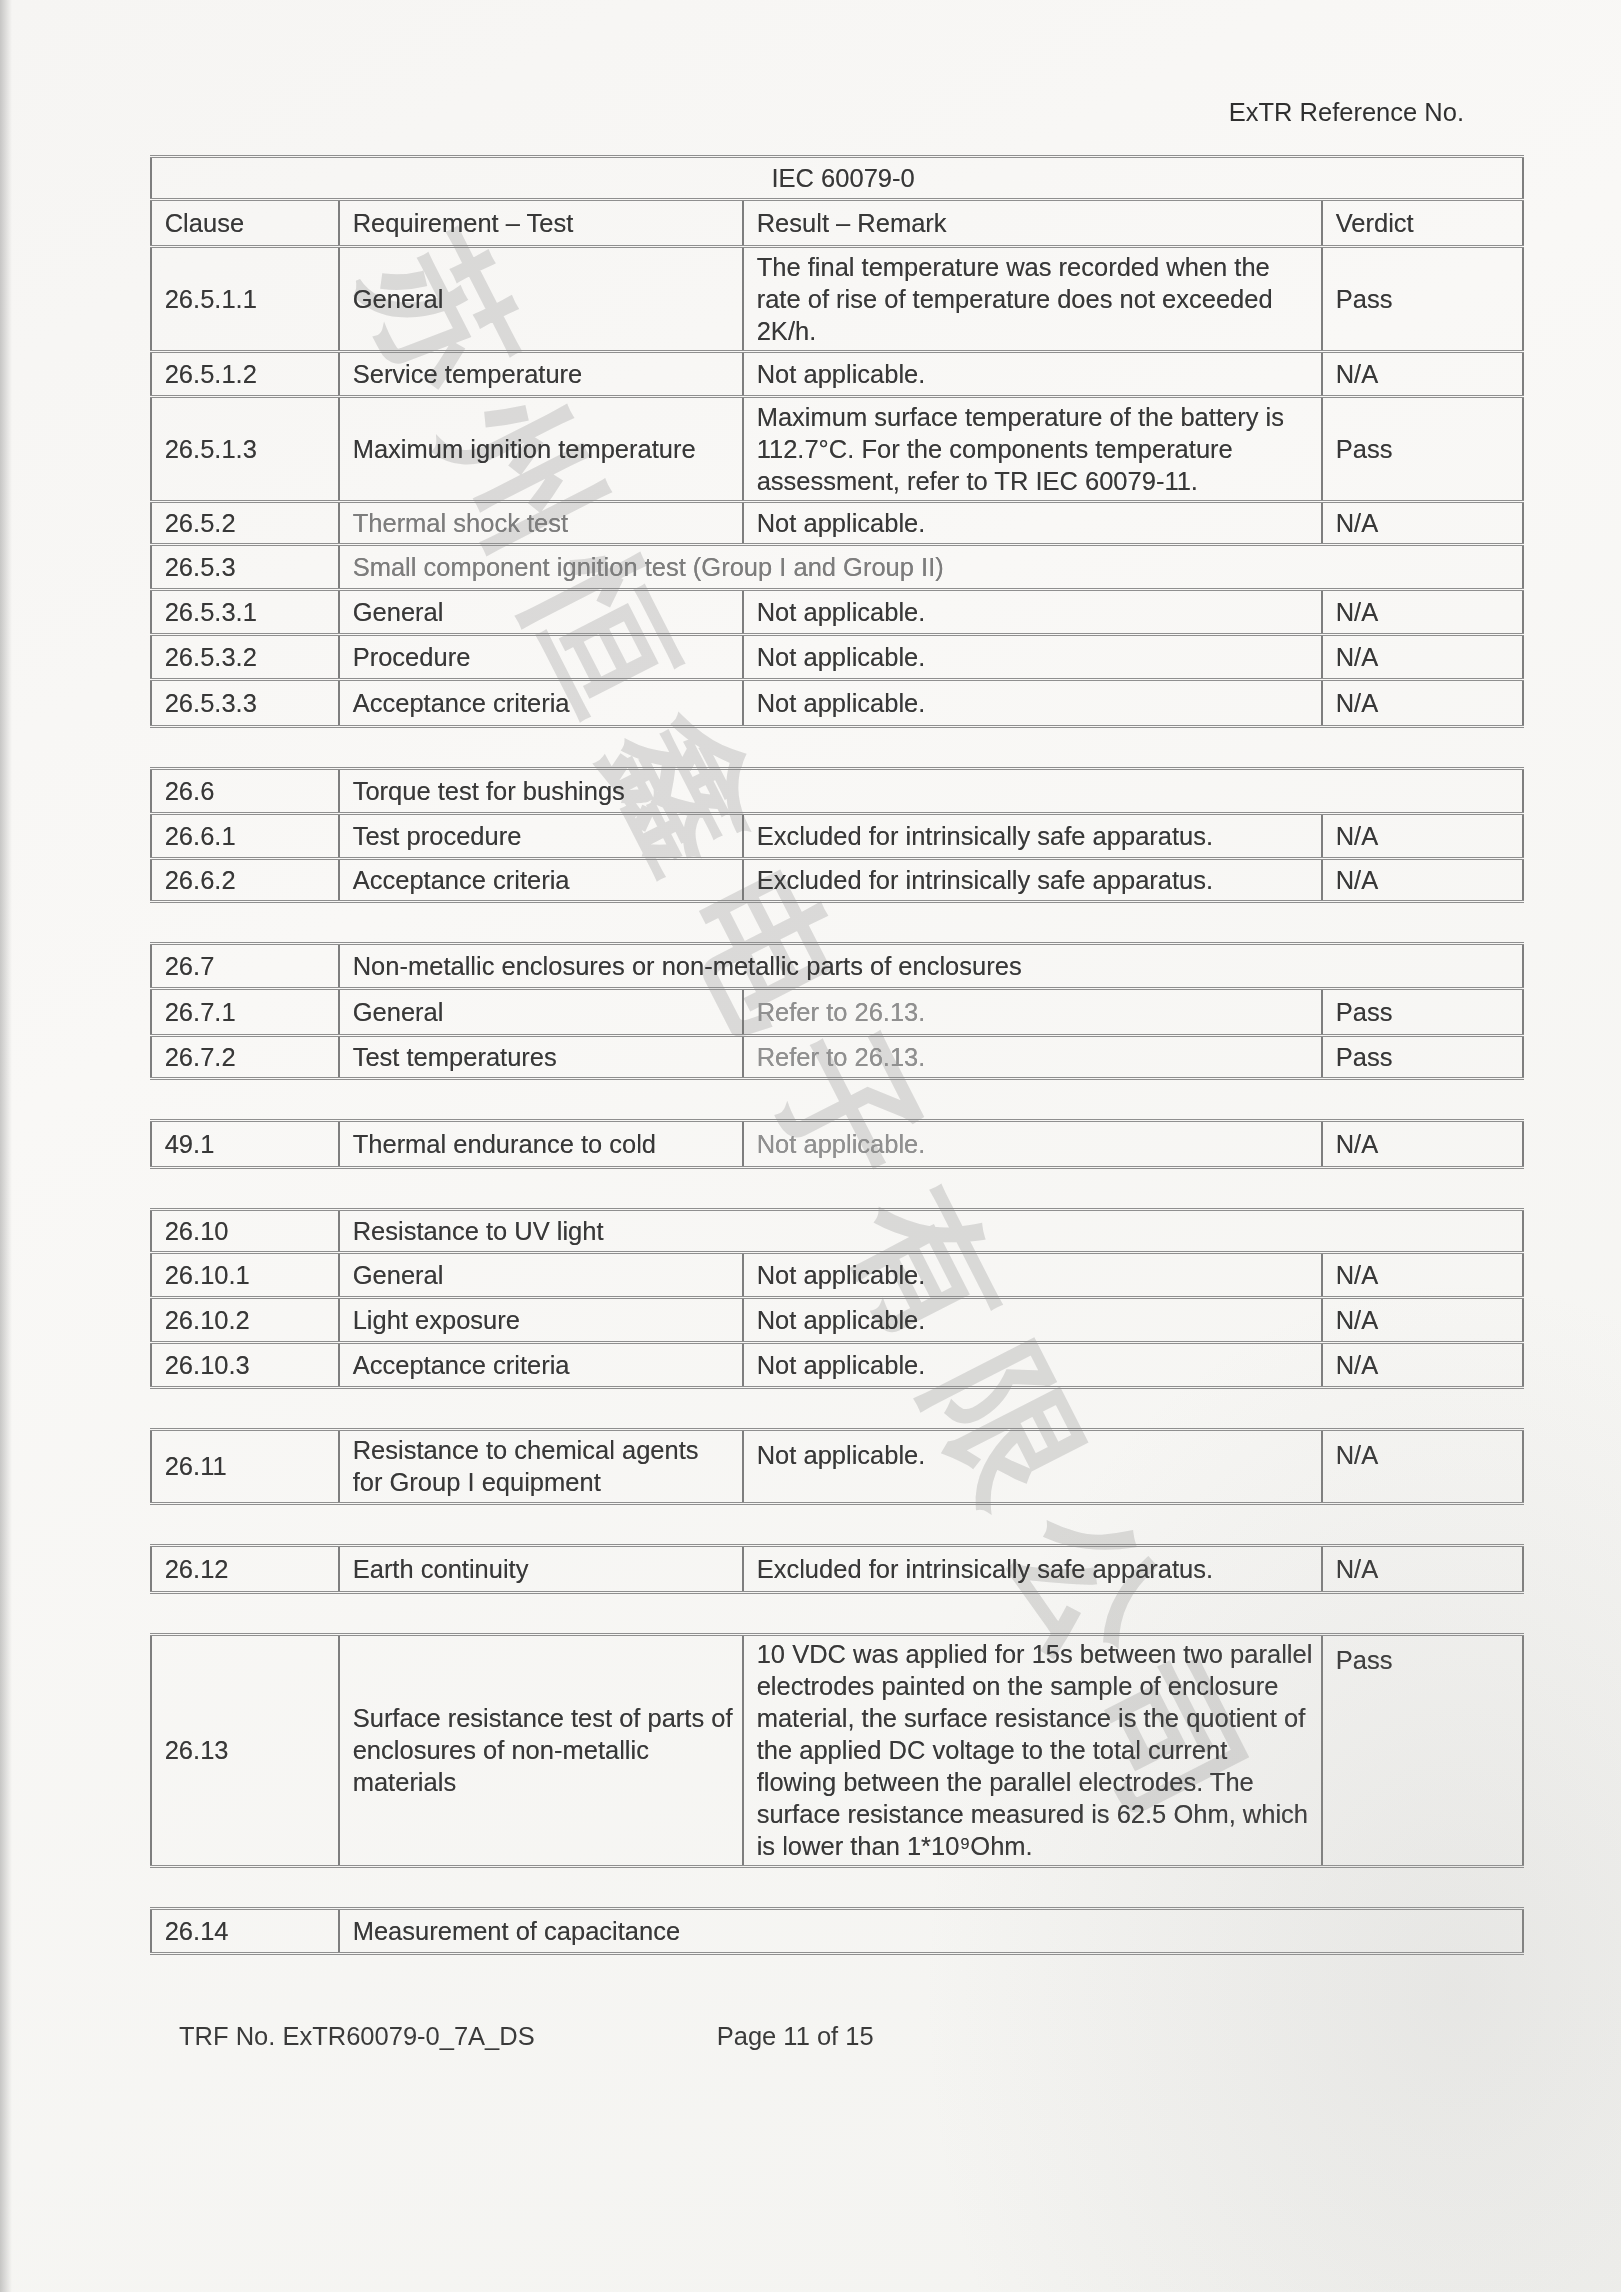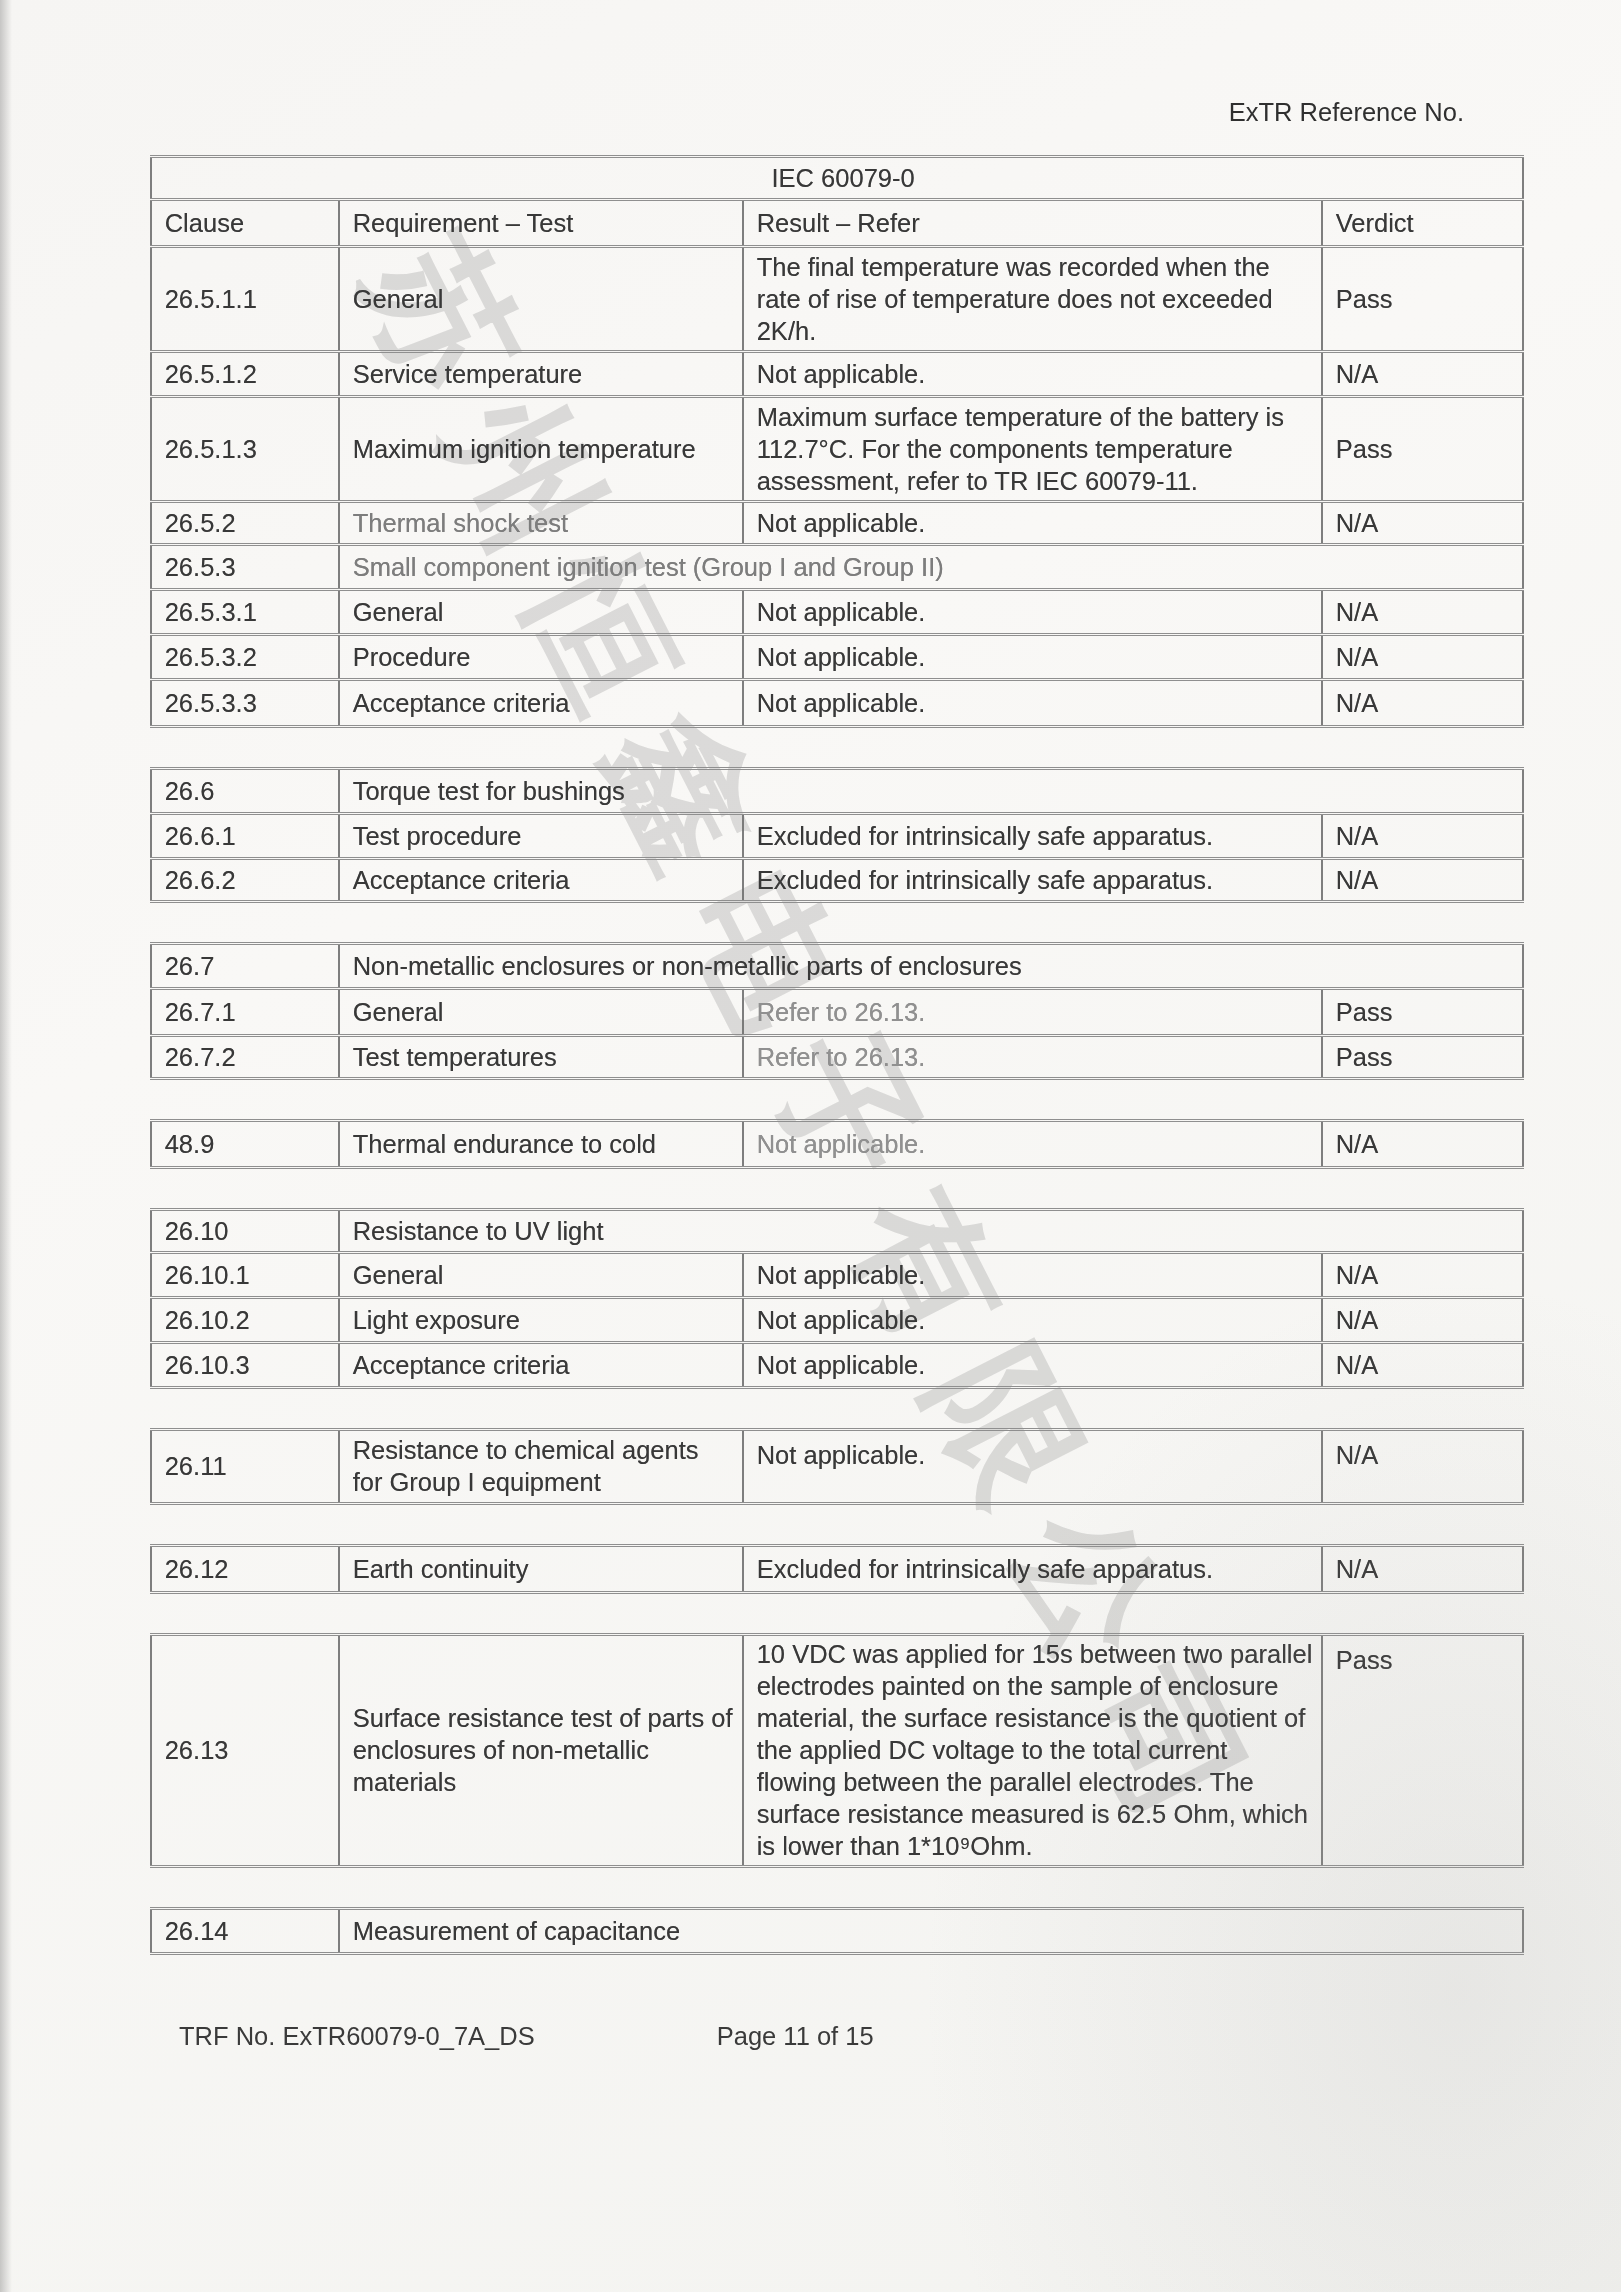--- a/index.html
+++ b/index.html
@@ -62,21 +62,21 @@
         <col class="c3">
         <col class="c4">
       </colgroup>
     <tbody>
         <tr class="rh44">
       <td colspan="4" class="title-cell">IEC 60079-0</td>
     </tr>
     <tr class="rh48">
       <td>Clause</td>
       <td>Requirement – Test</td>
-      <td>Result – Refer</td>
+      <td>Result – Remark</td>
       <td>Verdict</td>
     </tr>
     <tr class="rh95">
       <td>26.5.1.1</td>
       <td>General</td>
       <td>The final temperature was recorded when the rate of rise of temperature does not exceeded 2K/h.</td>
       <td>Pass</td>
     </tr>
     <tr class="rh46">
       <td>26.5.1.2</td>
@@ -178,21 +178,21 @@
 
   <table class="tbl">
     <colgroup>
         <col class="c1">
         <col class="c2">
         <col class="c3">
         <col class="c4">
       </colgroup>
     <tbody>
         <tr class="rh48">
-      <td>48.9</td>
+      <td>49.1</td>
       <td>Thermal endurance to cold</td>
       <td class="muted">Not applicable.</td>
       <td>N/A</td>
     </tr>
   </tbody>
     </table>
 
   <table class="tbl">
     <colgroup>
         <col class="c1">

